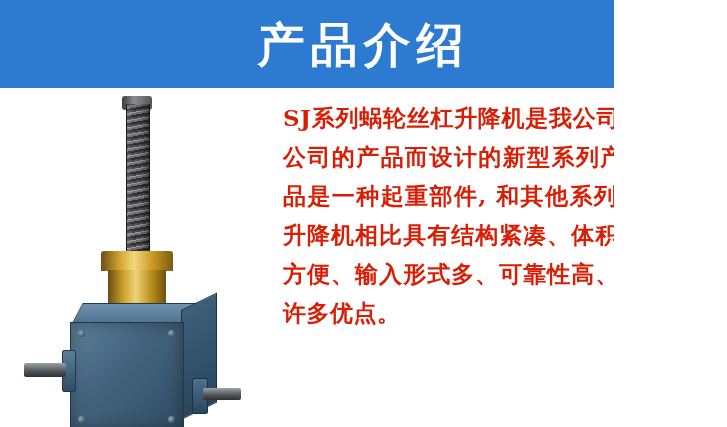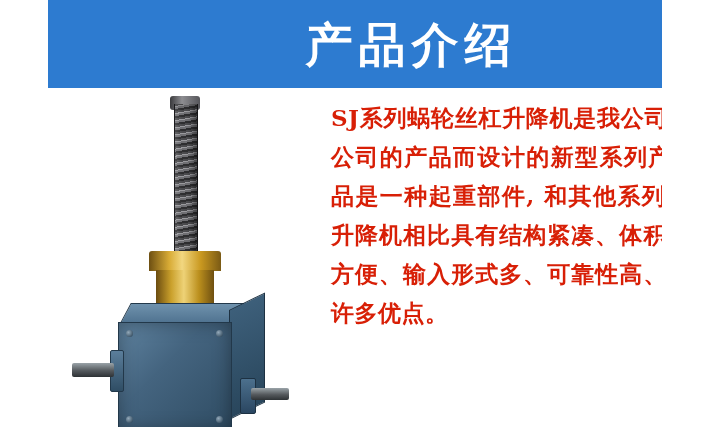--- a/index.html
+++ b/index.html
@@ -7,21 +7,20 @@
     padding: 0;
     background: #ffffff;
   }
   #page {
     position: relative;
     width: 614px;
     height: 427px;
     background: #ffffff;
     overflow: hidden;
     font-family: "Liberation Sans", sans-serif;
-    margin-left: 48px;
   }
   
   #header-banner {
     position: absolute;
     left: 0;
     top: 0;
     width: 727px;
     height: 88px;
     background: #2d7bd0;
     display: flex;

